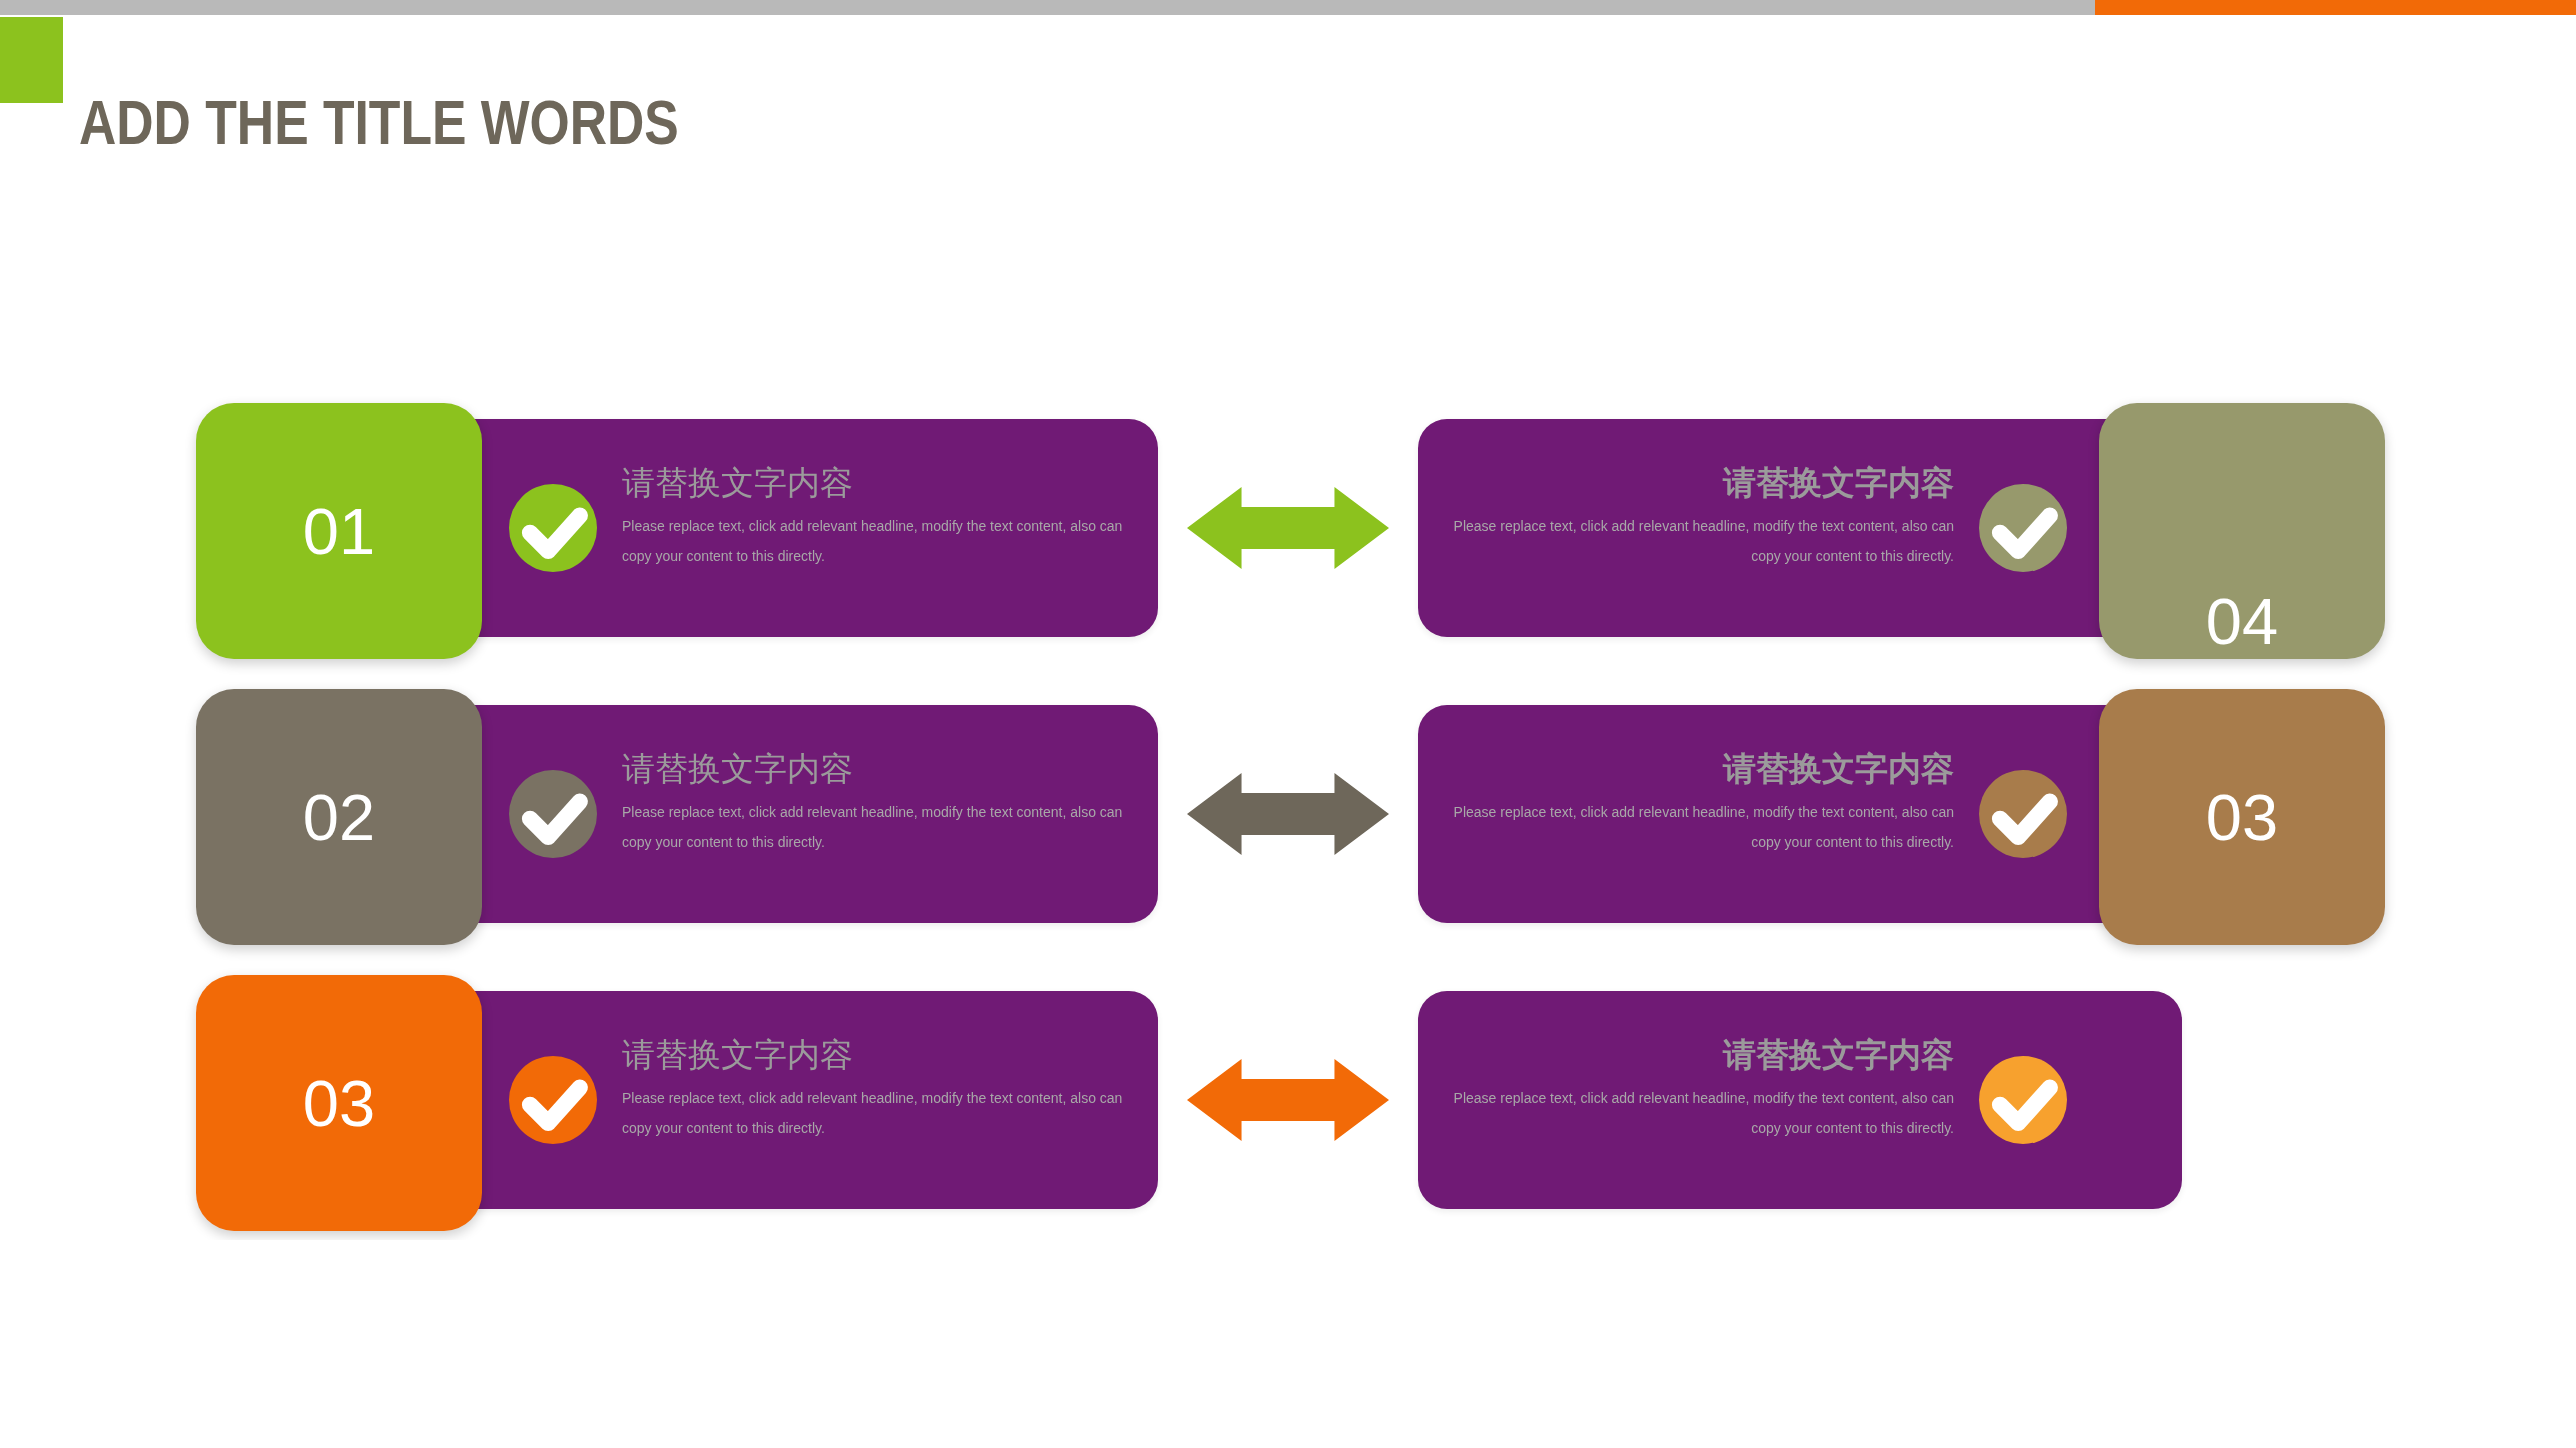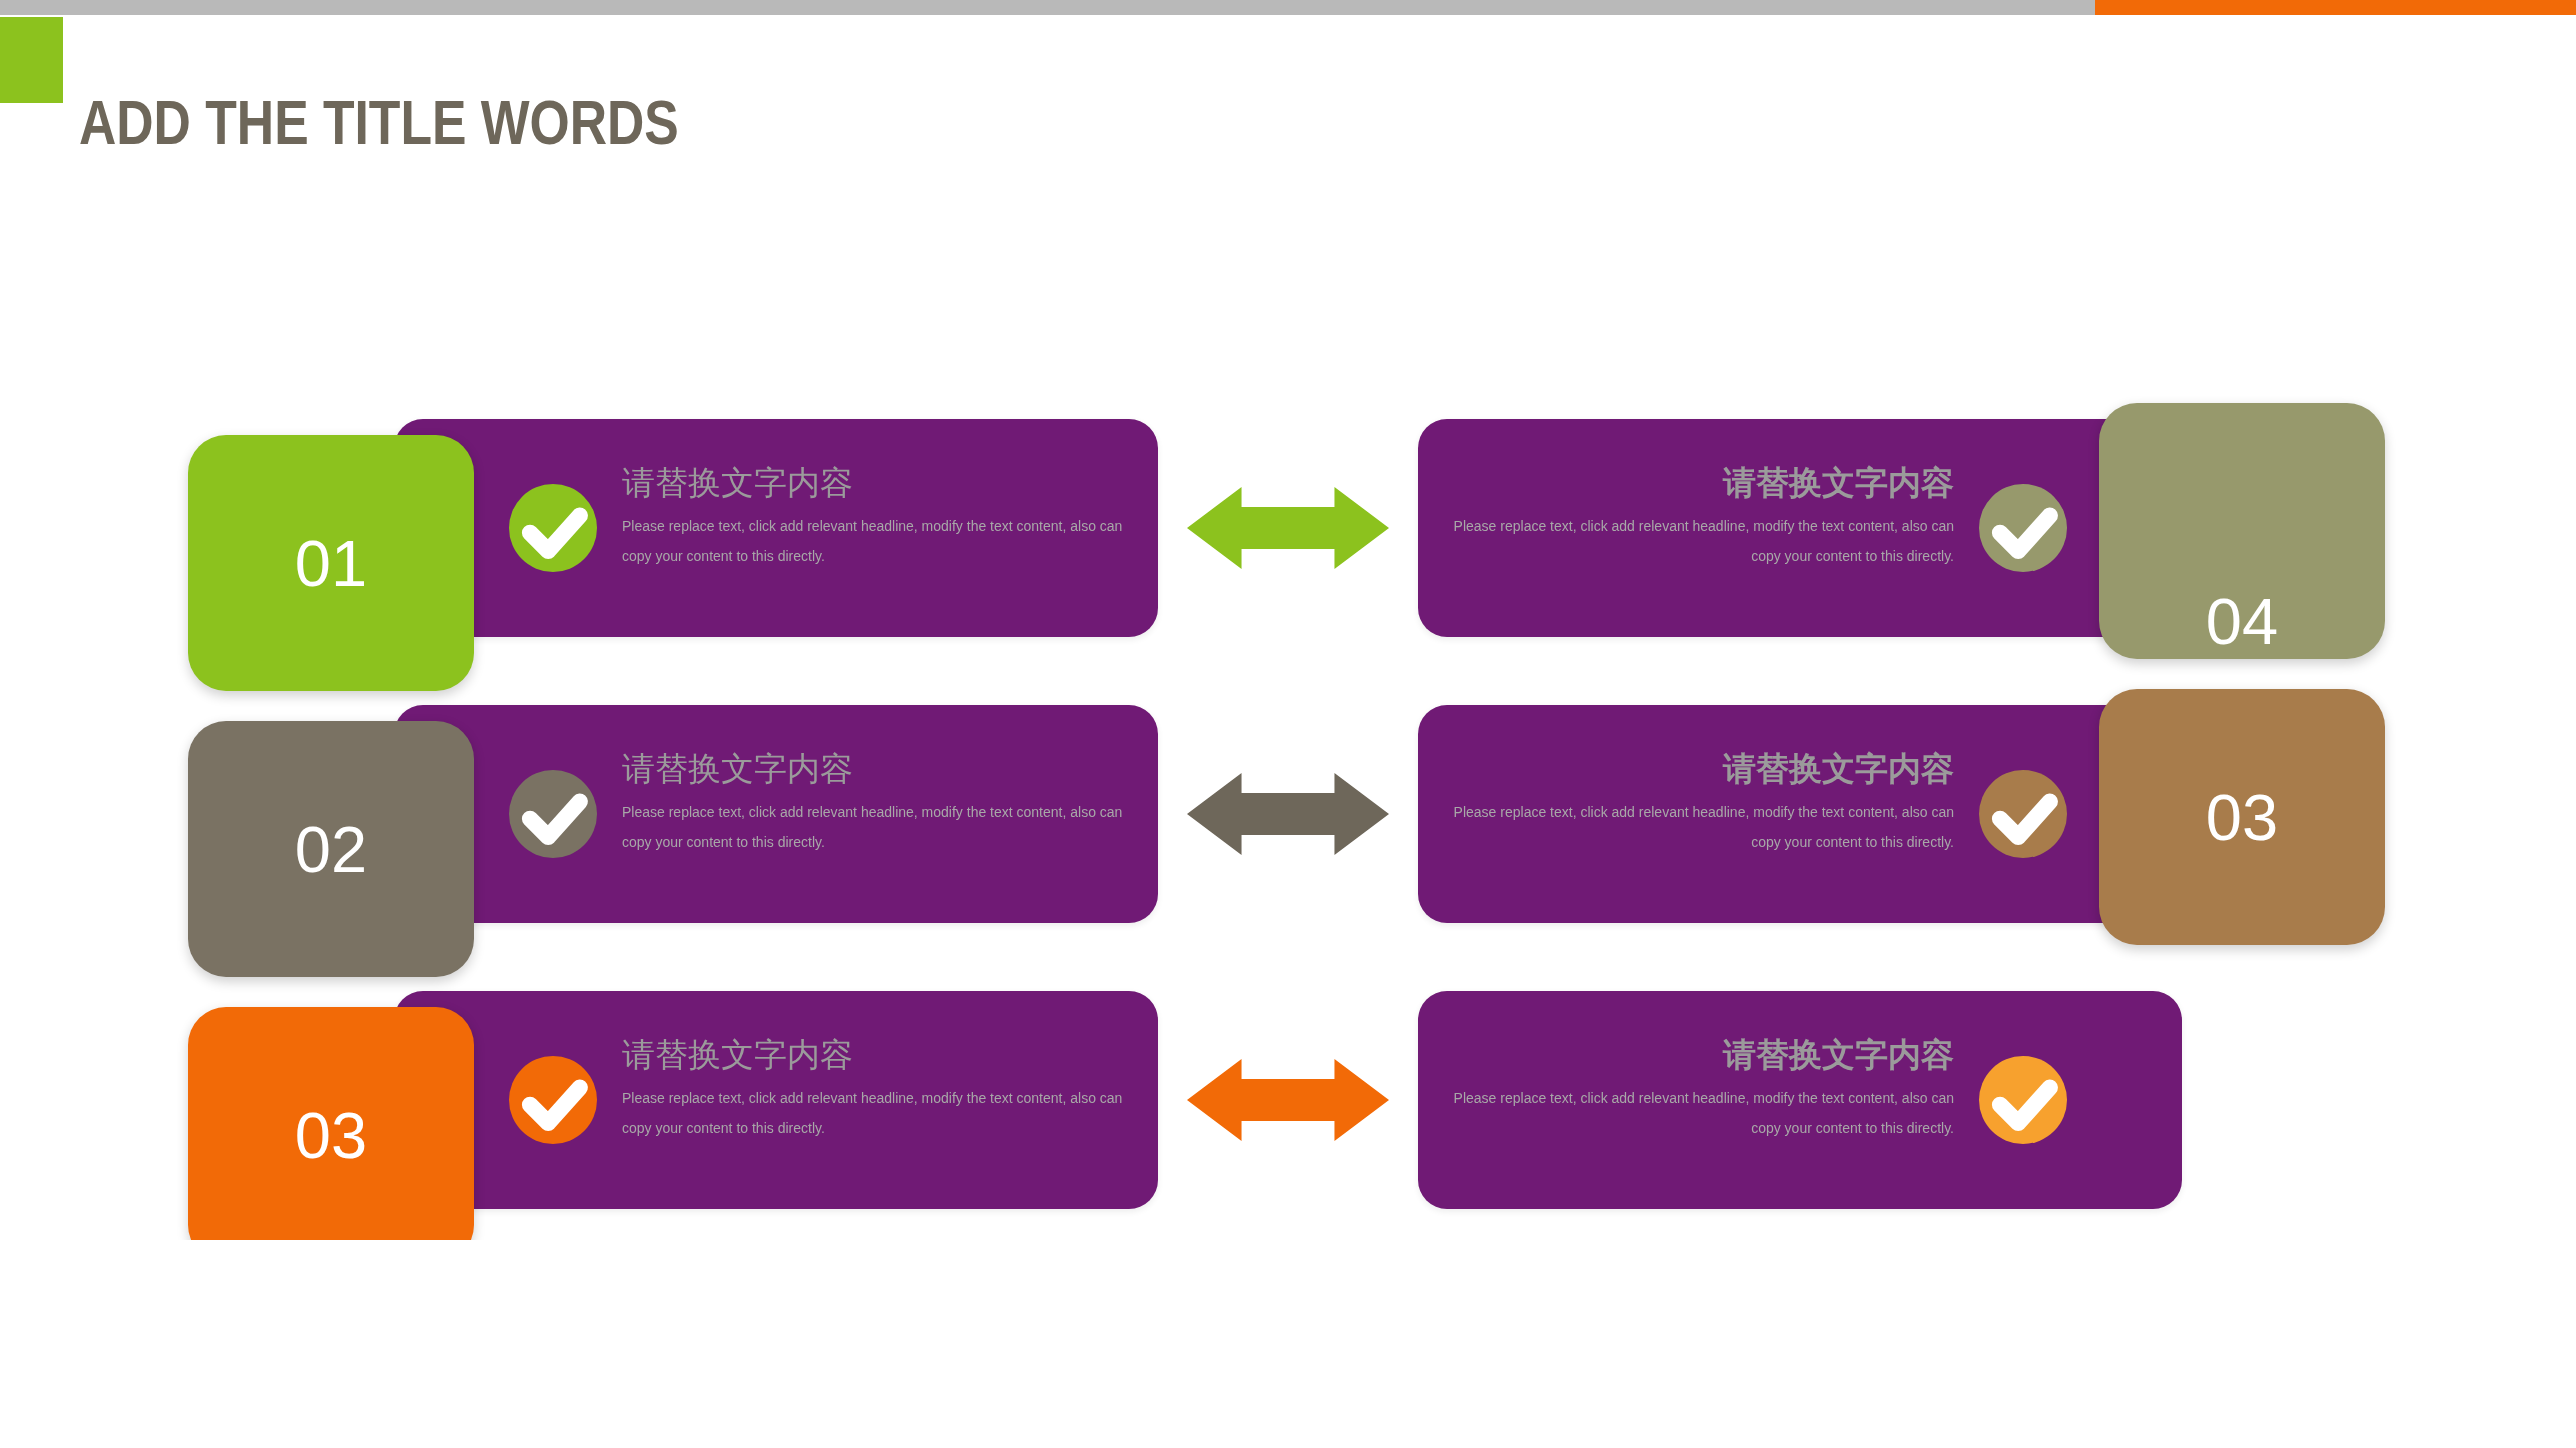--- a/index.html
+++ b/index.html
@@ -24,21 +24,21 @@
   }
   
   .row{position:absolute;left:0;width:2576px;height:256px;}
   .row-1{top:403px;} .row-2{top:689px;} .row-3{top:975px;}
   .tile{
     position:absolute;top:0;width:286px;height:256px;border-radius:38px;
     display:flex;align-items:center;justify-content:center;
     color:#ffffff;font-size:65px;font-weight:400;z-index:2;
     box-shadow:0 4.8px 11.4px rgba(0,0,0,0.18);
   }
-  .tile-left{left:188px;margin-top:32px;} .tile-right{left:2099px;}
+  .tile-left{left:196px;} .tile-right{left:2099px;}
   .panel{
     position:absolute;top:16px;width:764px;height:218px;
     background:#701a75;border-radius:29px;z-index:1;
     box-shadow:0 2.9px 6.7px rgba(0,0,0,0.07);
   }
   .panel-left{left:394px;} .panel-right{left:1418px;}
   .check{
     position:absolute;top:65px;width:88px;height:88px;border-radius:50%;
     display:flex;align-items:center;justify-content:center;
   }

